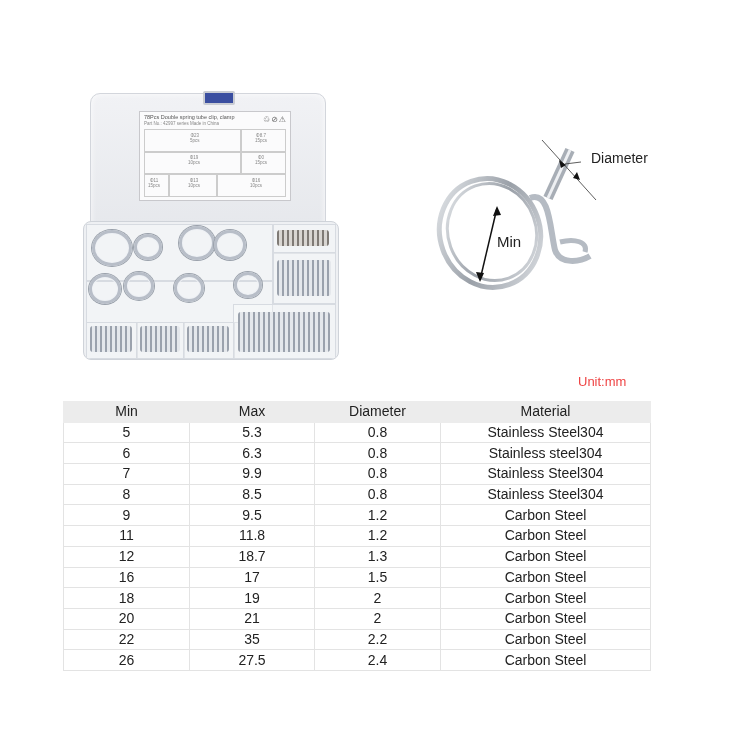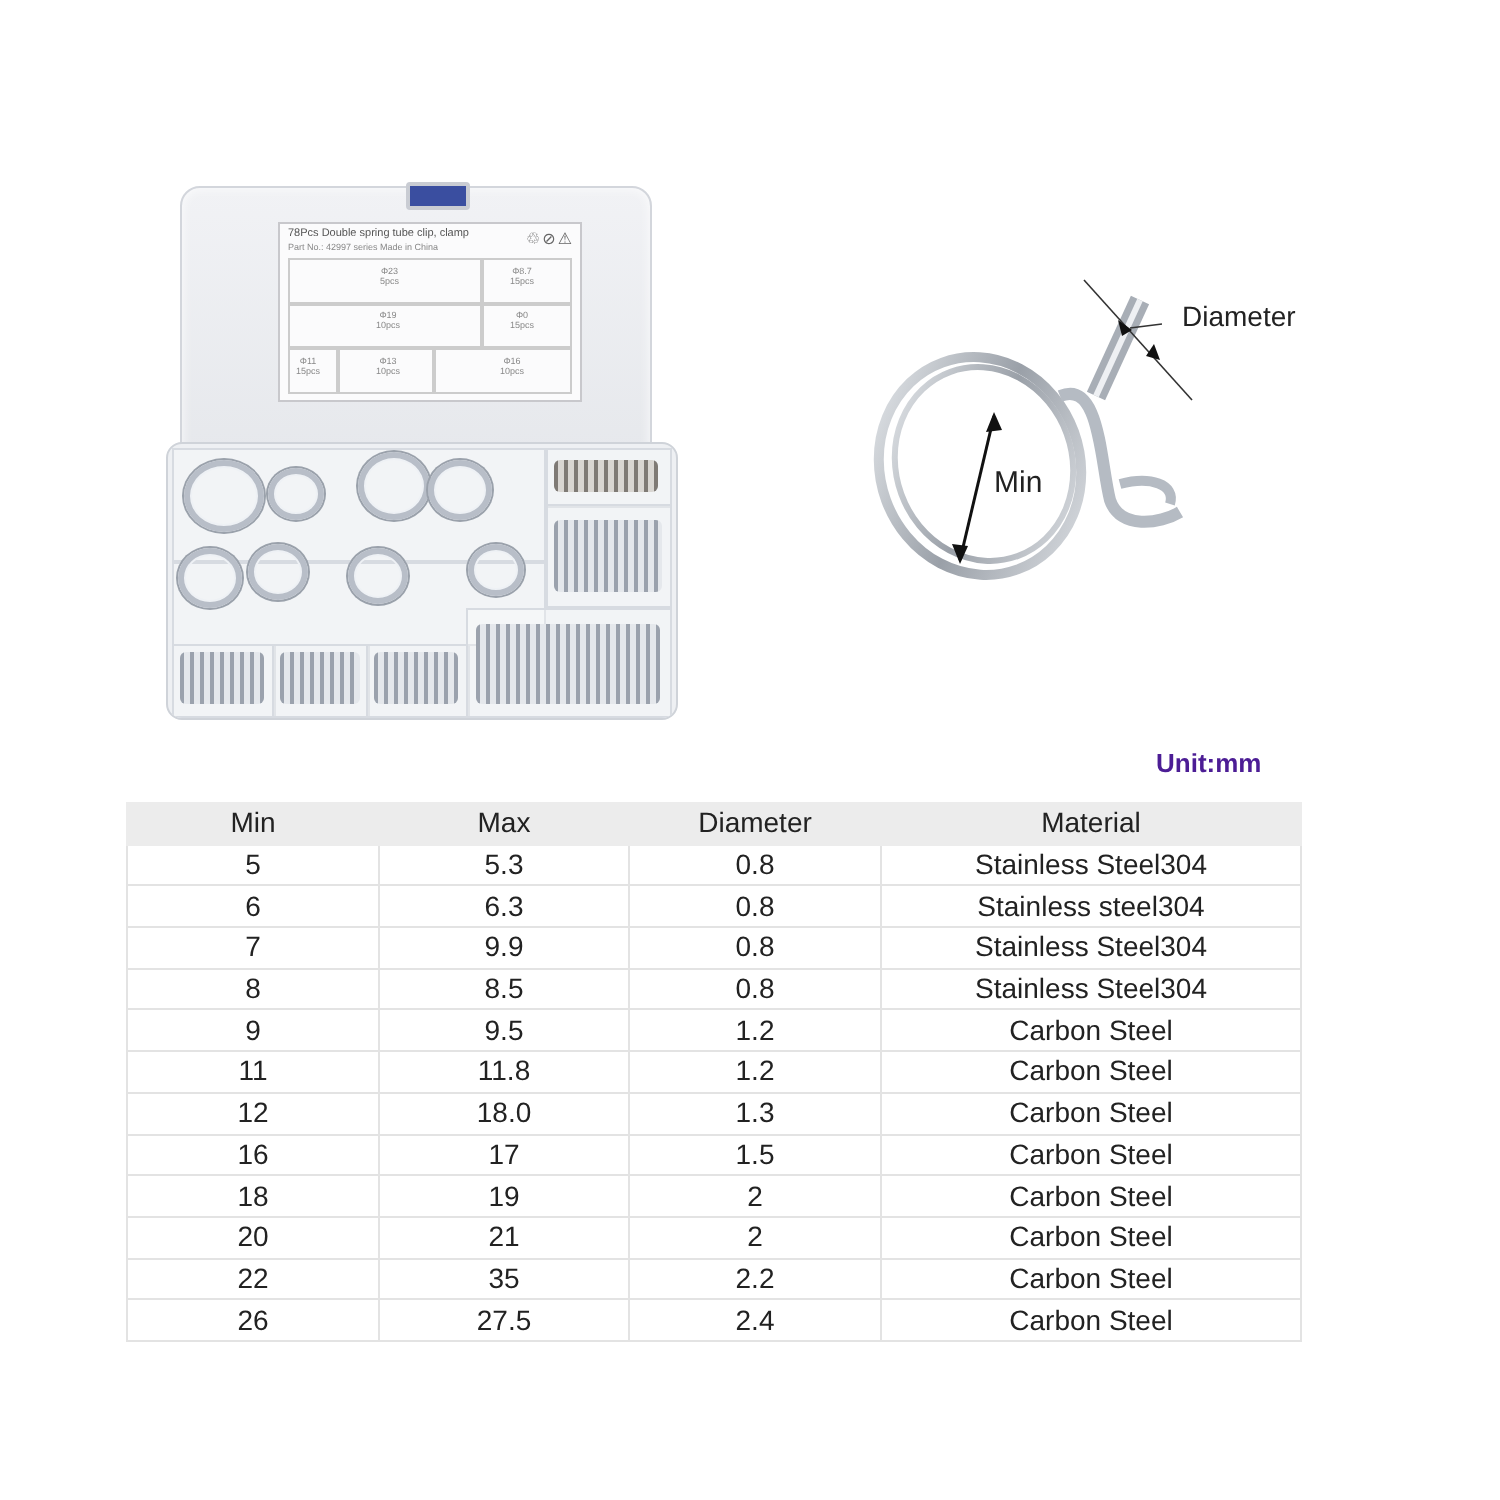--- a/index.html
+++ b/index.html
@@ -18,21 +18,21 @@
   .tray { position: absolute; left: 0; top: 128px; width: 254px; height: 137px; background: #eef0f3; border: 1px solid #cfd3d9; border-radius: 8px; overflow: hidden; }
   .compart { position: absolute; border: 1px solid #d7dbe1; background: rgba(255,255,255,.25); }
   .ring { position: absolute; border: 3px solid #b8bec8; border-radius: 50%; box-shadow: inset 0 0 0 1px #eef1f5, 0 0 0 1px #9aa1ab; }
   .mini { position: absolute; background: repeating-linear-gradient(90deg,#9ba2ad 0 2px,#e5e8ec 2px 5px); border-radius: 3px; }
 
   
   .clip { position: absolute; left: 420px; top: 120px; width: 250px; height: 200px; }
   .clip-label-diameter { position: absolute; left: 591px; top: 150px; font-size: 14px; color: #222; }
   .clip-label-min { position: absolute; left: 497px; top: 233px; font-size: 15px; color: #222; }
 
-  .unit { position: absolute; left: 578px; top: 374px; font-size: 13px; color: #4c1d95; font-weight: bold; }
+  .unit { position: absolute; left: 578px; top: 374px; font-size: 13px; color: #ef4444; }
 
   
   .spec-table { position: absolute; left: 63px; top: 401px; width: 587px; border-collapse: collapse; table-layout: fixed; font-size: 14px; }
   .spec-table th, .spec-table td { text-align: center; padding: 0; height: 19.7px; line-height: 19px; border: 1px solid #e3e3e3; font-weight: normal; color: #222; }
   .spec-table thead th { background: #ececec; border-color: #ececec; }
   .spec-table col.c1 { width: 126px; } .spec-table col.c2 { width: 125px; } .spec-table col.c3 { width: 126px; } .spec-table col.c4 { width: 210px; }
 </style>
 </head>
 <body>
 
@@ -166,21 +166,21 @@
         <td>Carbon Steel</td>
       </tr>
     <tr>
         <td>11</td>
         <td>11.8</td>
         <td>1.2</td>
         <td>Carbon Steel</td>
       </tr>
     <tr>
         <td>12</td>
-        <td>18.0</td>
+        <td>18.7</td>
         <td>1.3</td>
         <td>Carbon Steel</td>
       </tr>
     <tr>
         <td>16</td>
         <td>17</td>
         <td>1.5</td>
         <td>Carbon Steel</td>
       </tr>
     <tr>

